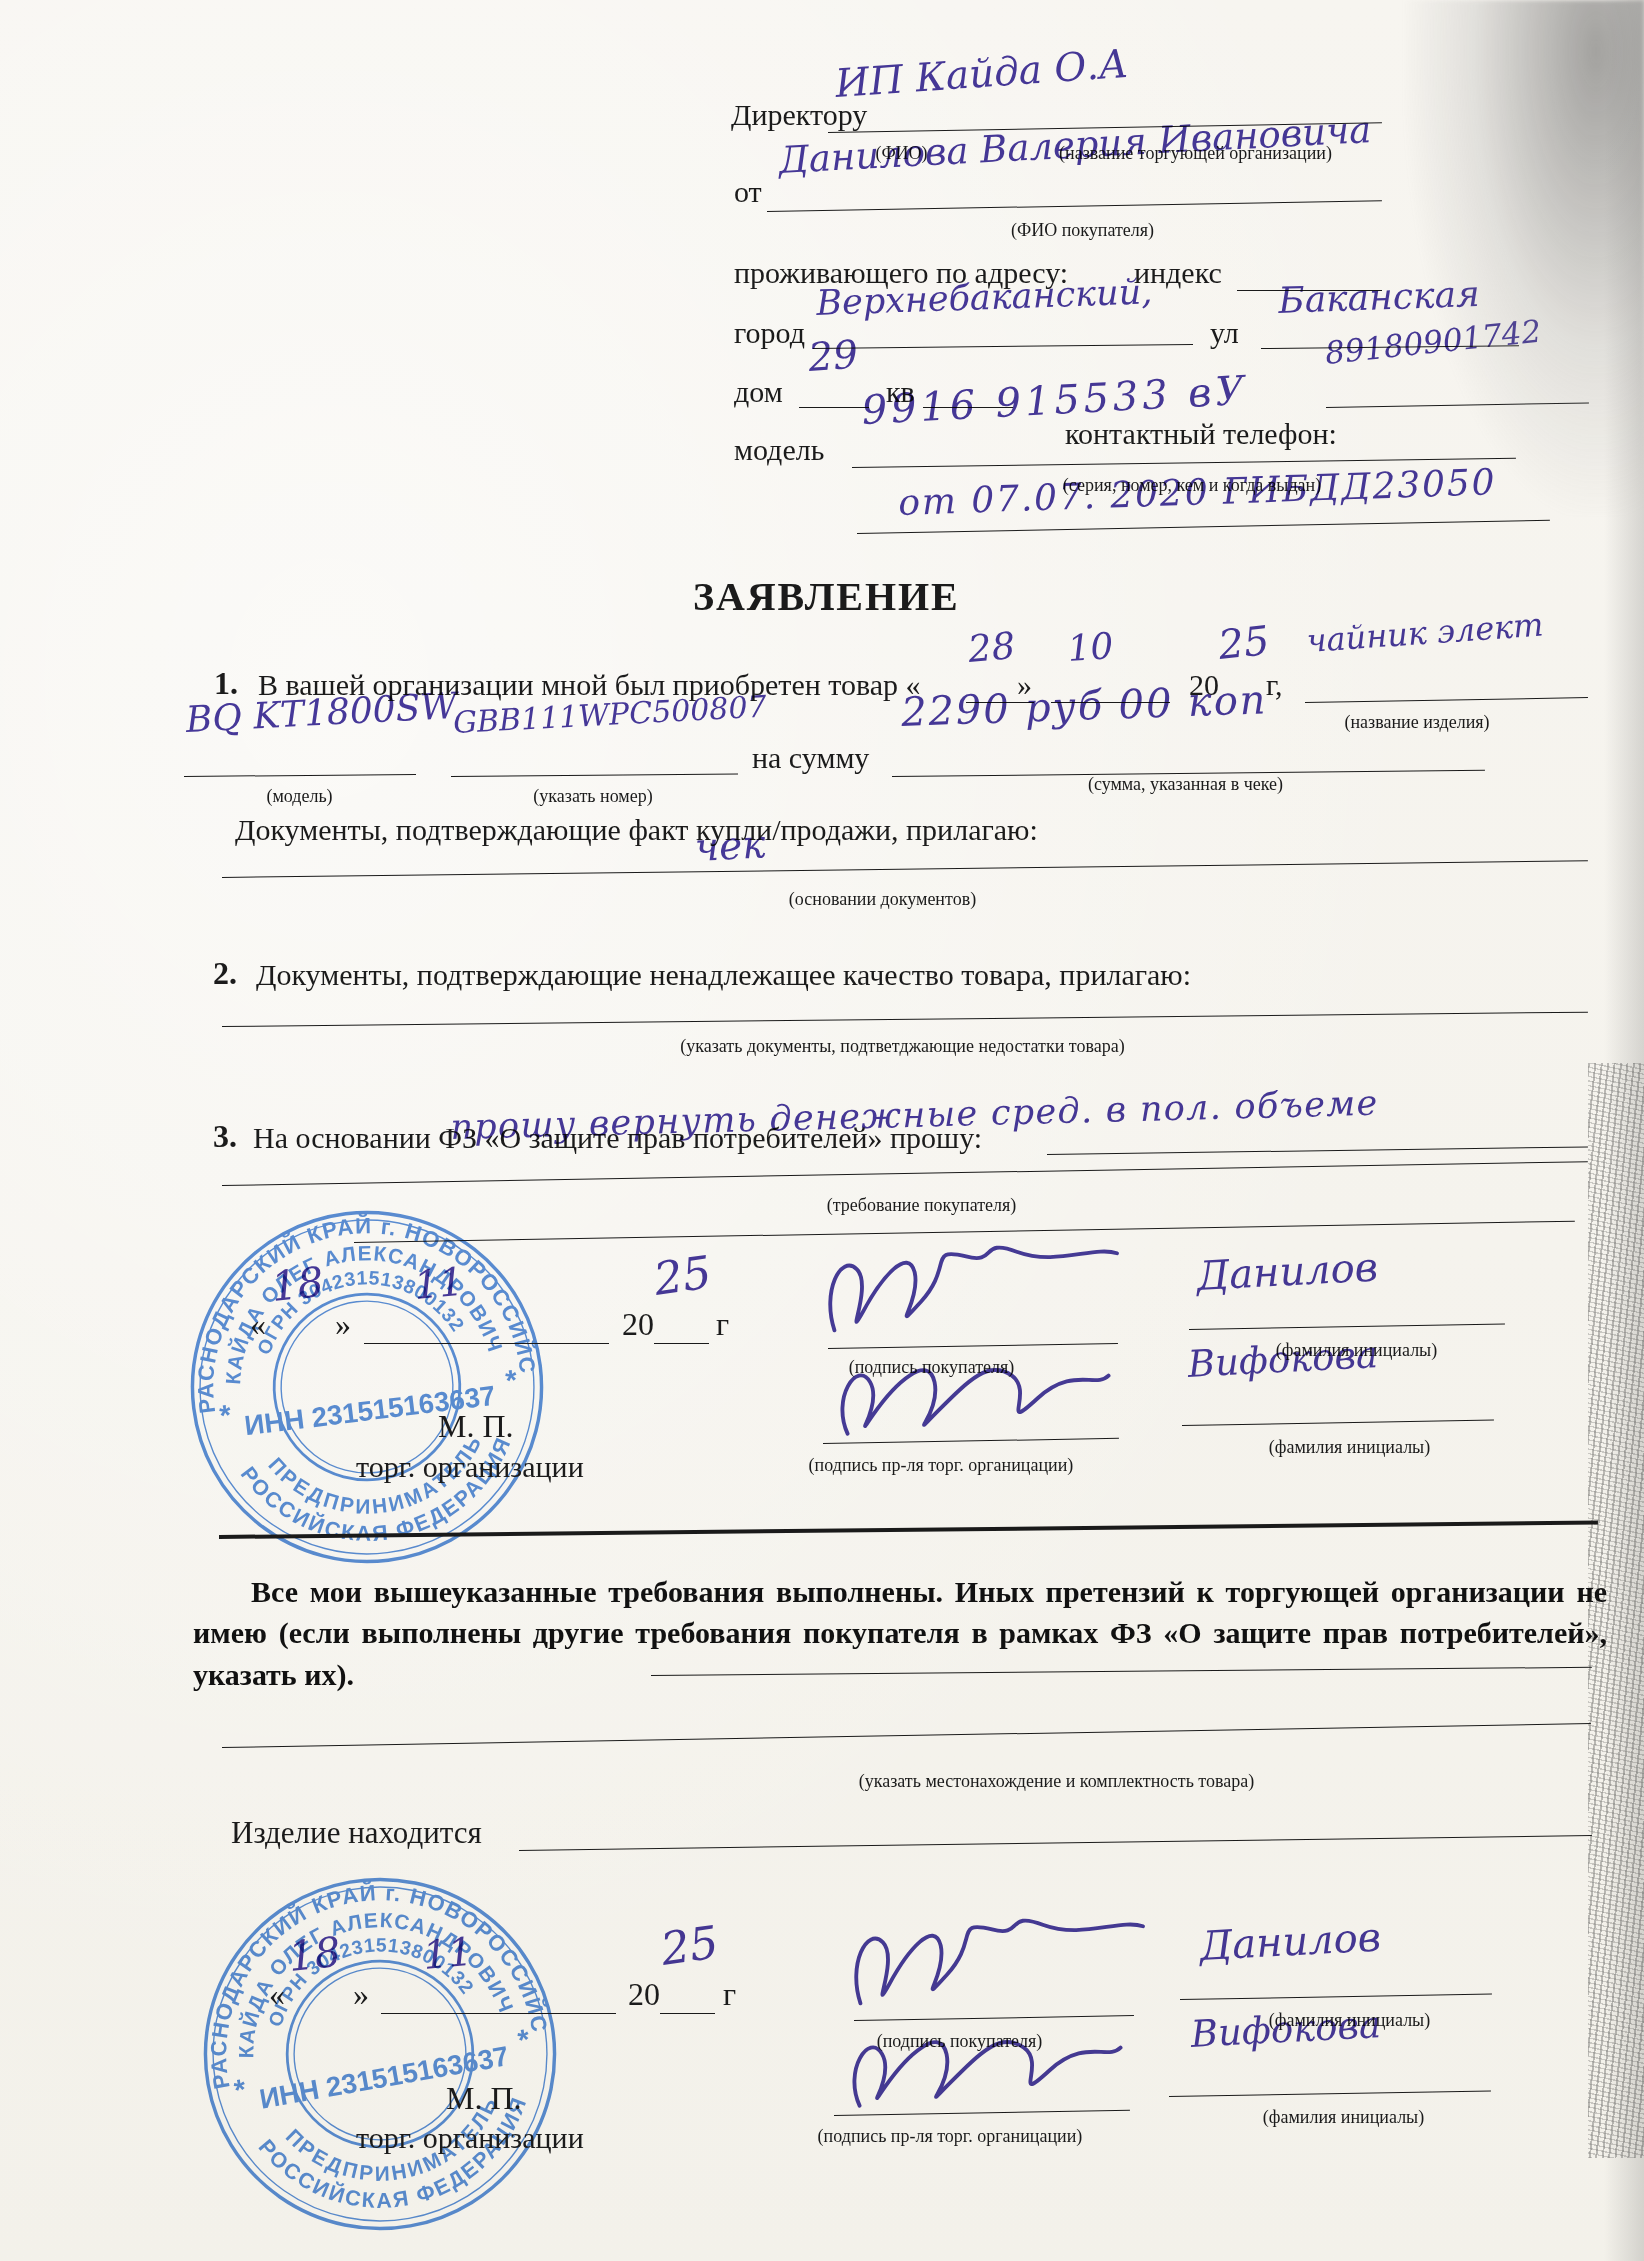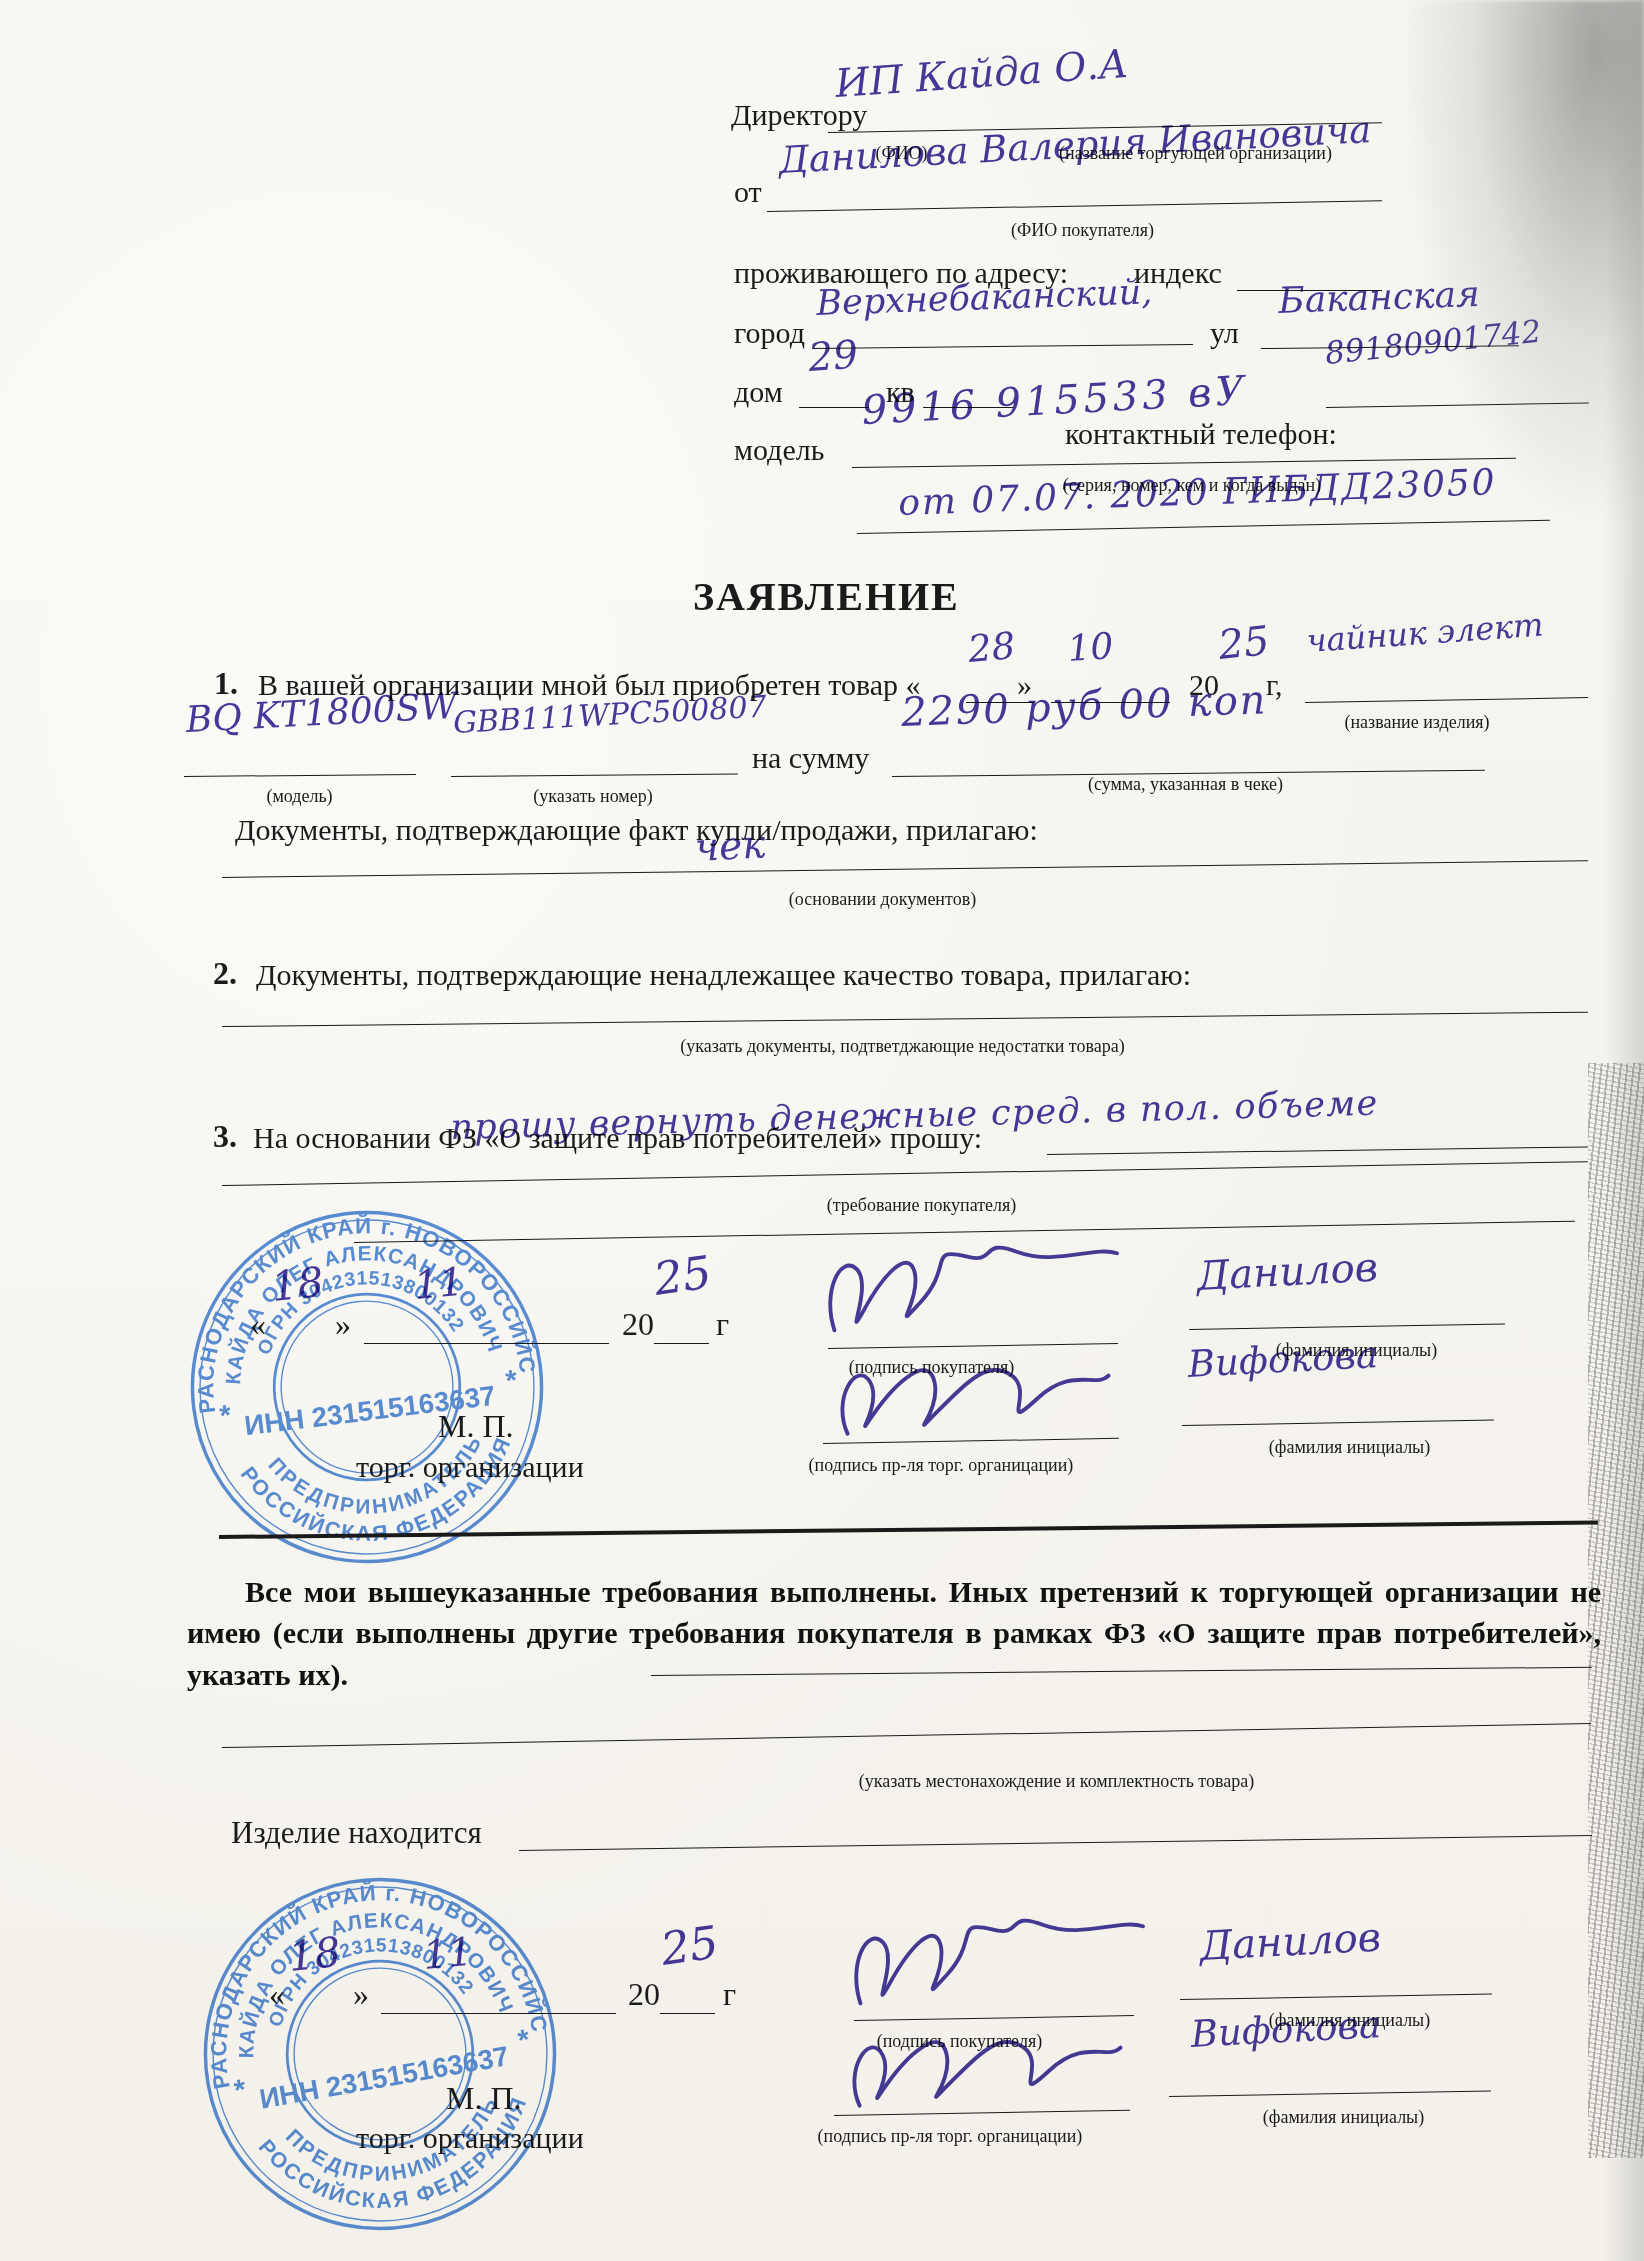--- a/index.html
+++ b/index.html
@@ -11,21 +11,21 @@
     font-family:"Liberation Serif", serif;
   }
   .p   { position:absolute; color:#1b1b1b; font-size:30px; white-space:nowrap; }
   .b   { font-weight:bold; }
   .cap { position:absolute; color:#1b1b1b; font-size:18px; white-space:nowrap; text-align:center; }
   .hw  { position:absolute; font-family:"DejaVu Serif", serif; font-style:italic;
          color:#47399e; white-space:nowrap; transform-origin:left bottom; mix-blend-mode:multiply; }
   .ln  { position:absolute; border-bottom:1.9px solid #1a1a1a; transform-origin:left center; }
   .thick { border-bottom-width:4.5px; }
   .para { position:absolute; color:#111; font-weight:bold; font-size:30px;
-          line-height:1.38; text-align:justify; text-indent:58px; }
+          line-height:1.38; text-align:justify; text-indent:58px;margin-left:6px; }
   .stamp { position:absolute; mix-blend-mode:multiply; opacity:.92; }
   .sig   { position:absolute; mix-blend-mode:multiply; }
   .noise { position:absolute; pointer-events:none; }
 </style>
 </head>
 <body>
 
 <div id="page">
 
   <span class="p" style="left:731px; top:98px;">Директору</span>

